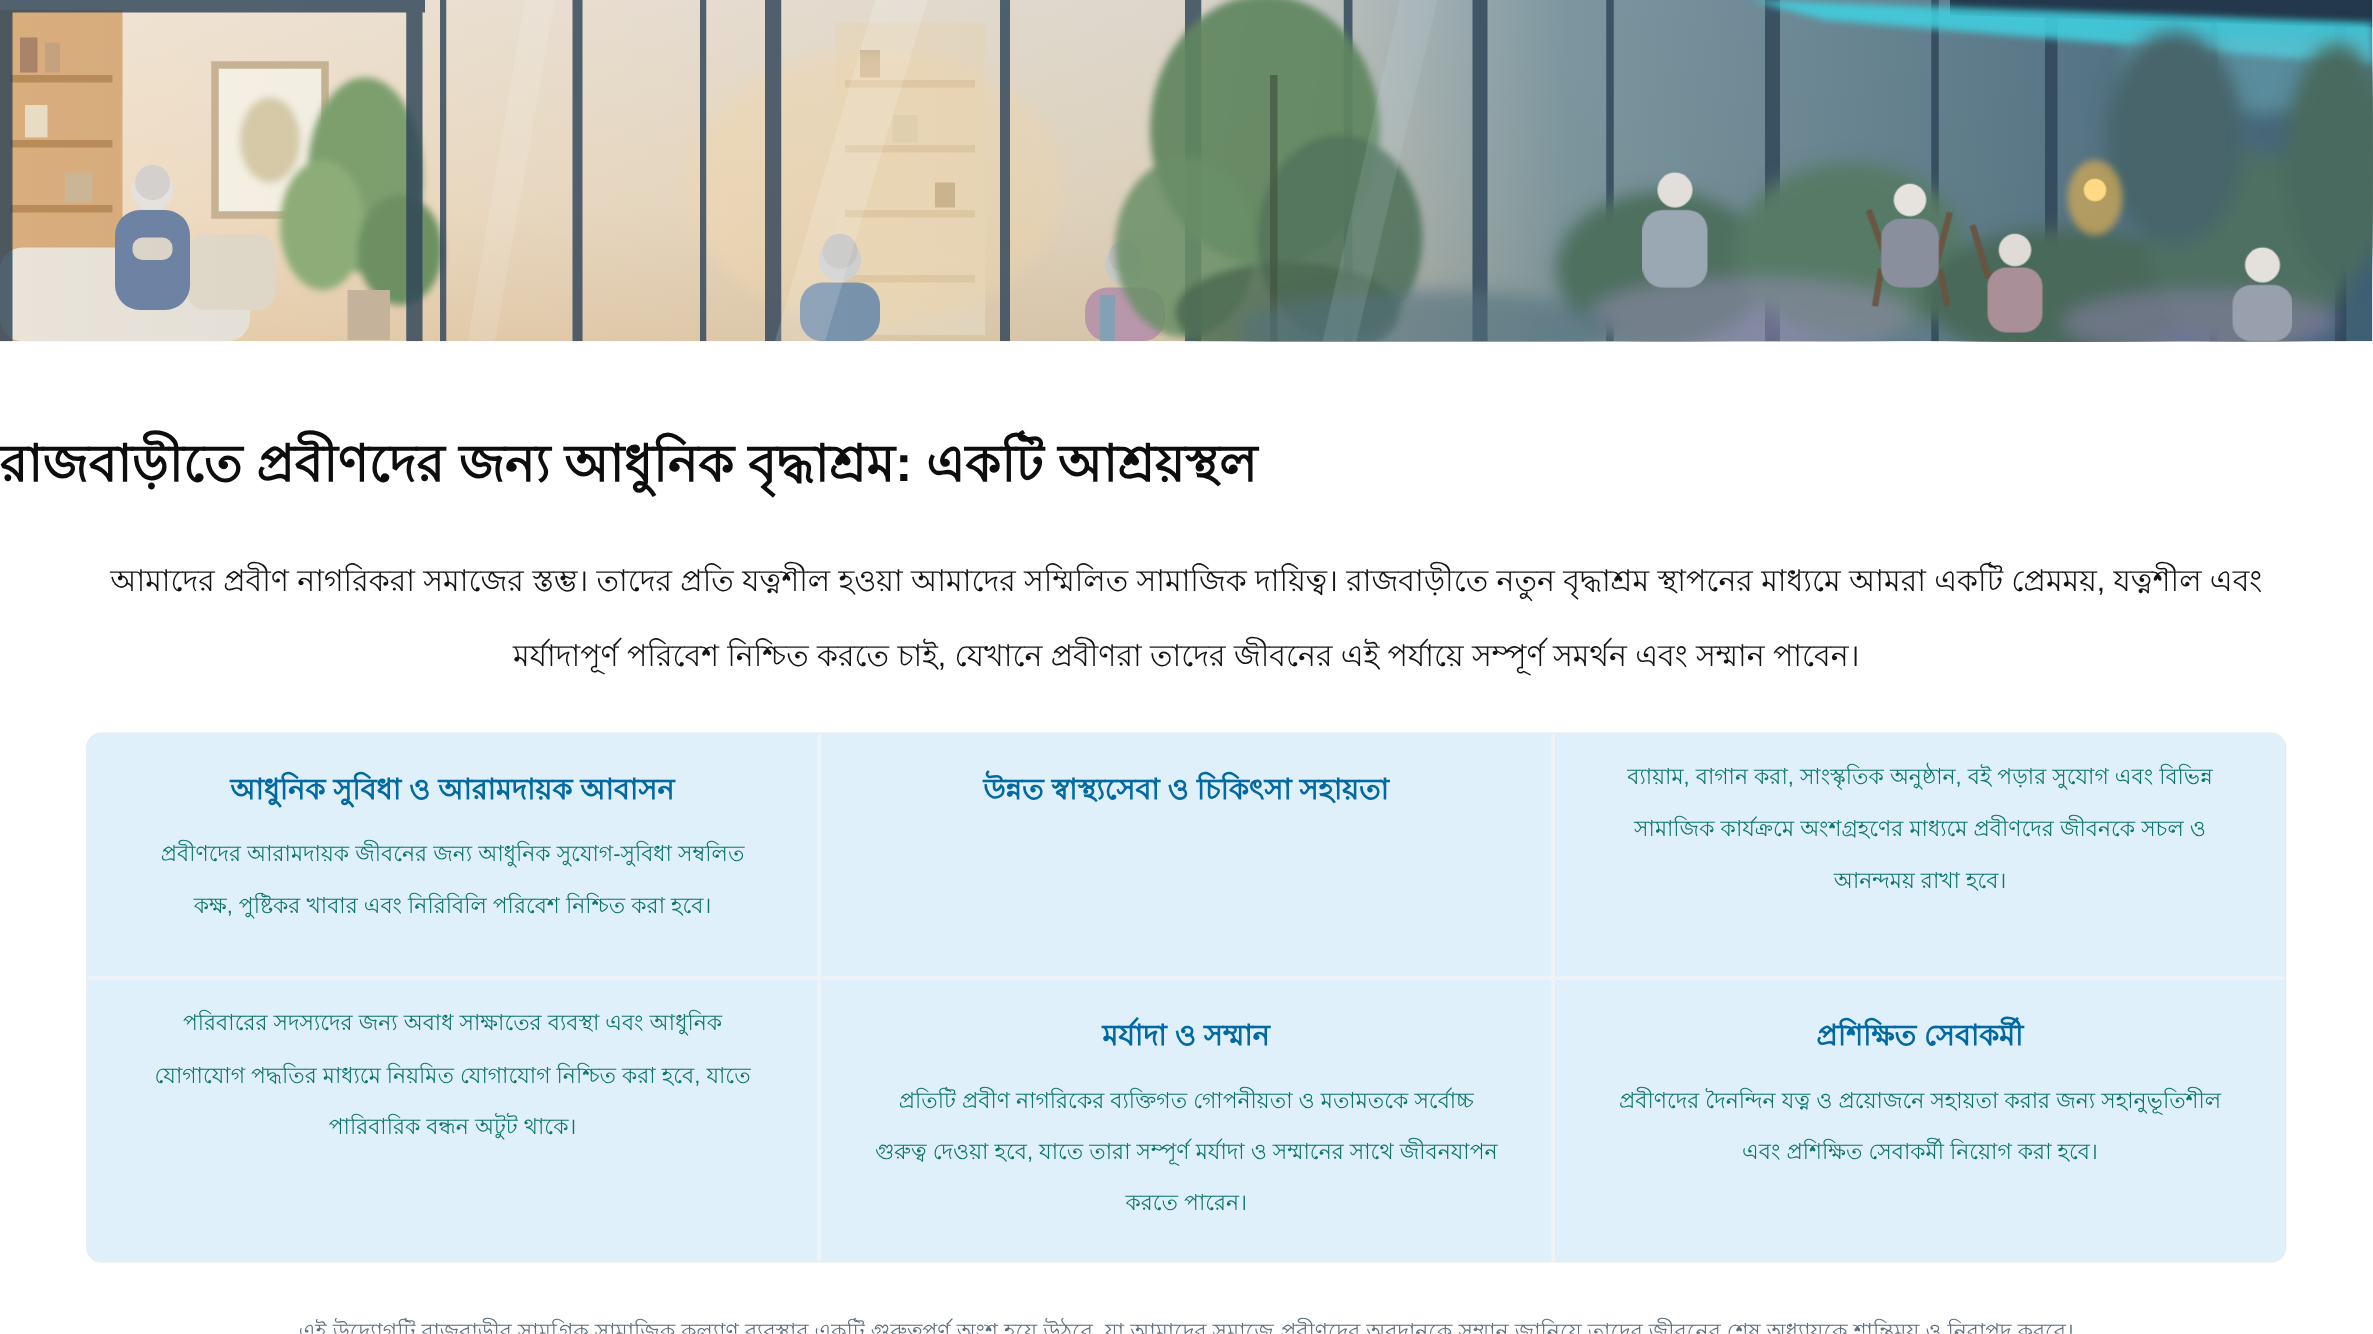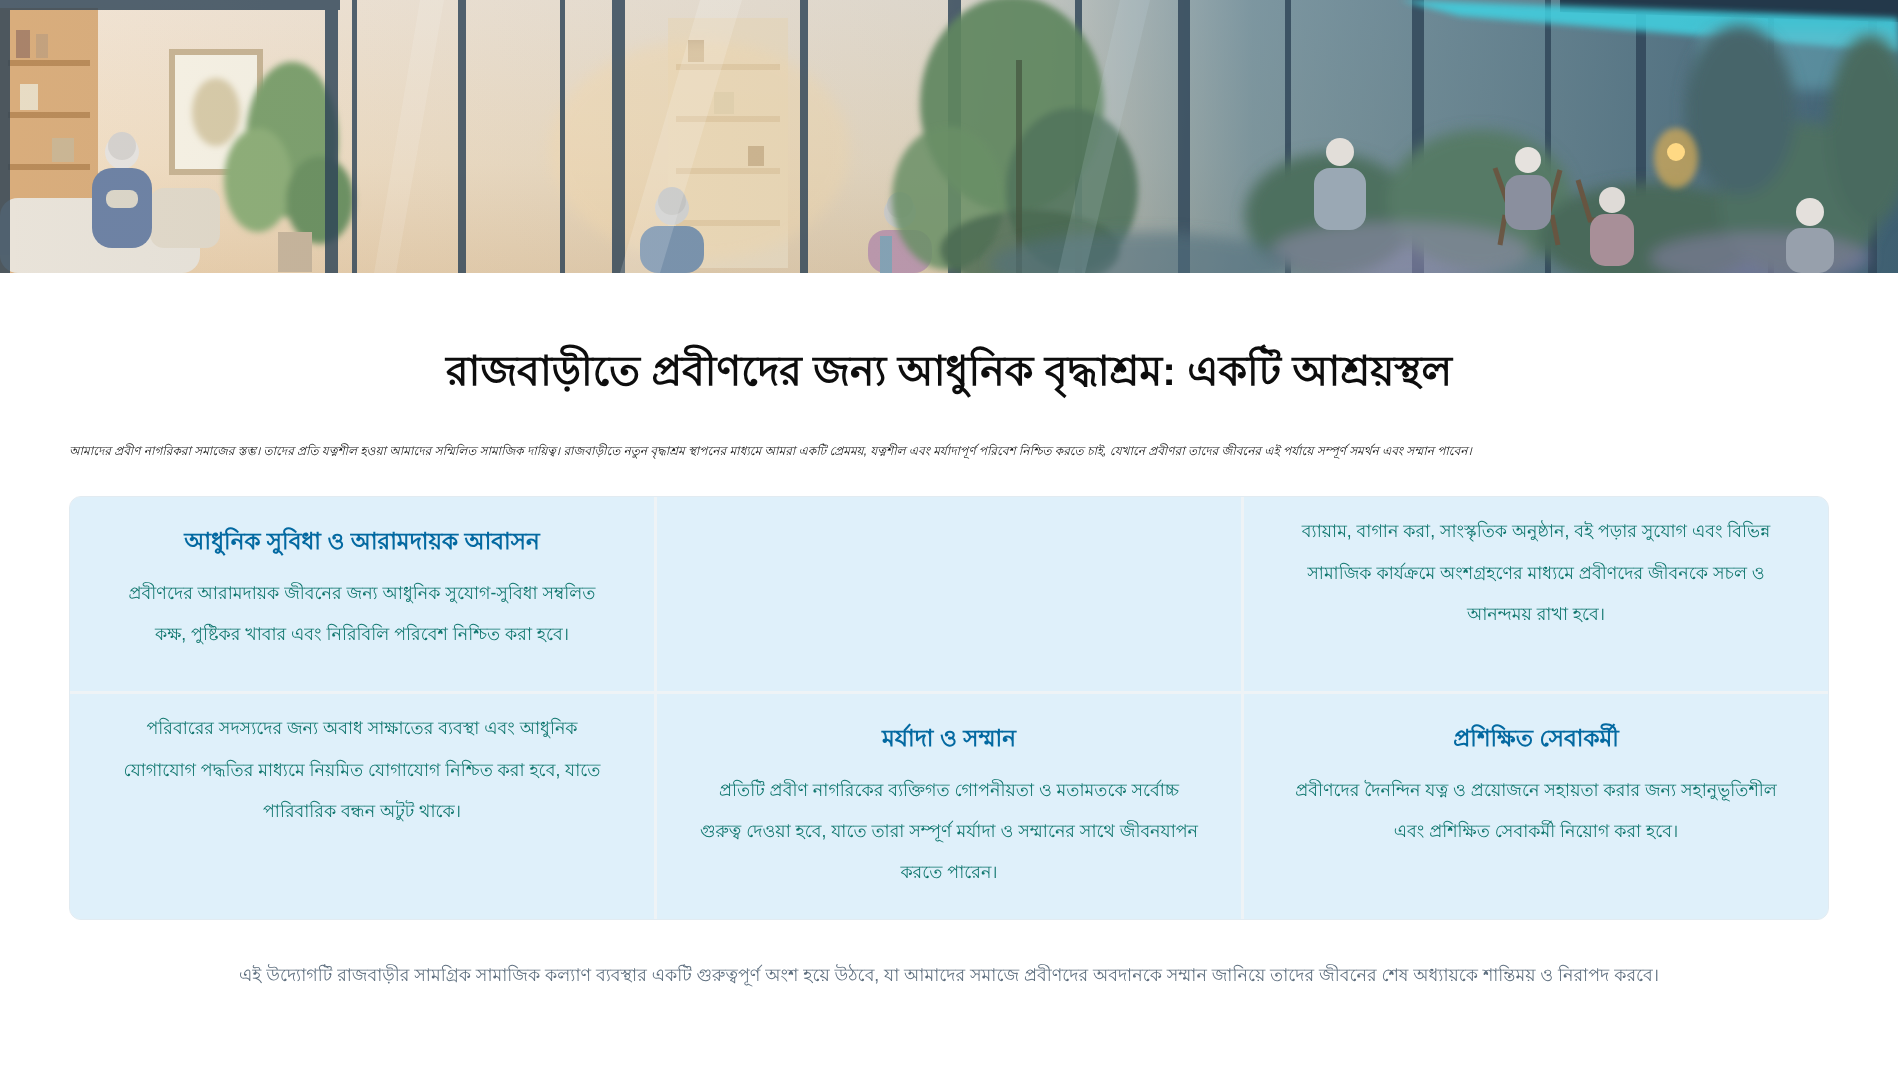--- a/index.html
+++ b/index.html
@@ -18,33 +18,33 @@
     width: 1898px;
     height: 273px;
     overflow: hidden;
     line-height: 0;
   }
   main {
     width: 1898px;
   }
   h1.page-title {
     margin: 70px 0 0 0;
-    text-align: center;
+    text-align: left;
     font-size: 41px;
     font-weight: 700;
     line-height: 1.4;
     color: #0d0d0d;
   }
   p.intro {
     margin: 36px auto 0 auto;
     width: 1760px;
-    font-size: 12px;
+    text-align: center;
+    font-size: 24px;
     line-height: 2.5;
     color: #141414;
-    font-style: italic;
   }
   section.grid {
     margin: 30px auto 0 auto;
     width: 1758px;
     display: grid;
     grid-template-columns: repeat(3, 1fr);
     gap: 3px;
     background: #eef3f6;
     border: 1px solid #e2ebf1;
     border-radius: 12px;
@@ -224,20 +224,21 @@
   <h1 class="page-title">রাজবাড়ীতে প্রবীণদের জন্য আধুনিক বৃদ্ধাশ্রম: একটি আশ্রয়স্থল</h1>
 
   <p class="intro">আমাদের প্রবীণ নাগরিকরা সমাজের স্তম্ভ। তাদের প্রতি যত্নশীল হওয়া আমাদের সম্মিলিত সামাজিক দায়িত্ব। রাজবাড়ীতে নতুন বৃদ্ধাশ্রম স্থাপনের মাধ্যমে আমরা একটি প্রেমময়, যত্নশীল এবং মর্যাদাপূর্ণ পরিবেশ নিশ্চিত করতে চাই, যেখানে প্রবীণরা তাদের জীবনের এই পর্যায়ে সম্পূর্ণ সমর্থন এবং সম্মান পাবেন।</p>
 
   <section class="grid">
     <div class="card">
       <h2>আধুনিক সুবিধা ও আরামদায়ক আবাসন</h2>
       <p>প্রবীণদের আরামদায়ক জীবনের জন্য আধুনিক সুযোগ-সুবিধা সম্বলিত কক্ষ, পুষ্টিকর খাবার এবং নিরিবিলি পরিবেশ নিশ্চিত করা হবে।</p>
     </div>
     <div class="card">
+      <h2>উন্নত স্বাস্থ্যসেবা ও চিকিৎসা সহায়তা</h2>
     </div>
     <div class="card">
       <p>ব্যায়াম, বাগান করা, সাংস্কৃতিক অনুষ্ঠান, বই পড়ার সুযোগ এবং বিভিন্ন সামাজিক কার্যক্রমে অংশগ্রহণের মাধ্যমে প্রবীণদের জীবনকে সচল ও আনন্দময় রাখা হবে।</p>
     </div>
     <div class="card">
       <p>পরিবারের সদস্যদের জন্য অবাধ সাক্ষাতের ব্যবস্থা এবং আধুনিক যোগাযোগ পদ্ধতির মাধ্যমে নিয়মিত যোগাযোগ নিশ্চিত করা হবে, যাতে পারিবারিক বন্ধন অটুট থাকে।</p>
     </div>
     <div class="card">
       <h2>মর্যাদা ও সম্মান</h2>
       <p>প্রতিটি প্রবীণ নাগরিকের ব্যক্তিগত গোপনীয়তা ও মতামতকে সর্বোচ্চ গুরুত্ব দেওয়া হবে, যাতে তারা সম্পূর্ণ মর্যাদা ও সম্মানের সাথে জীবনযাপন করতে পারেন।</p>

